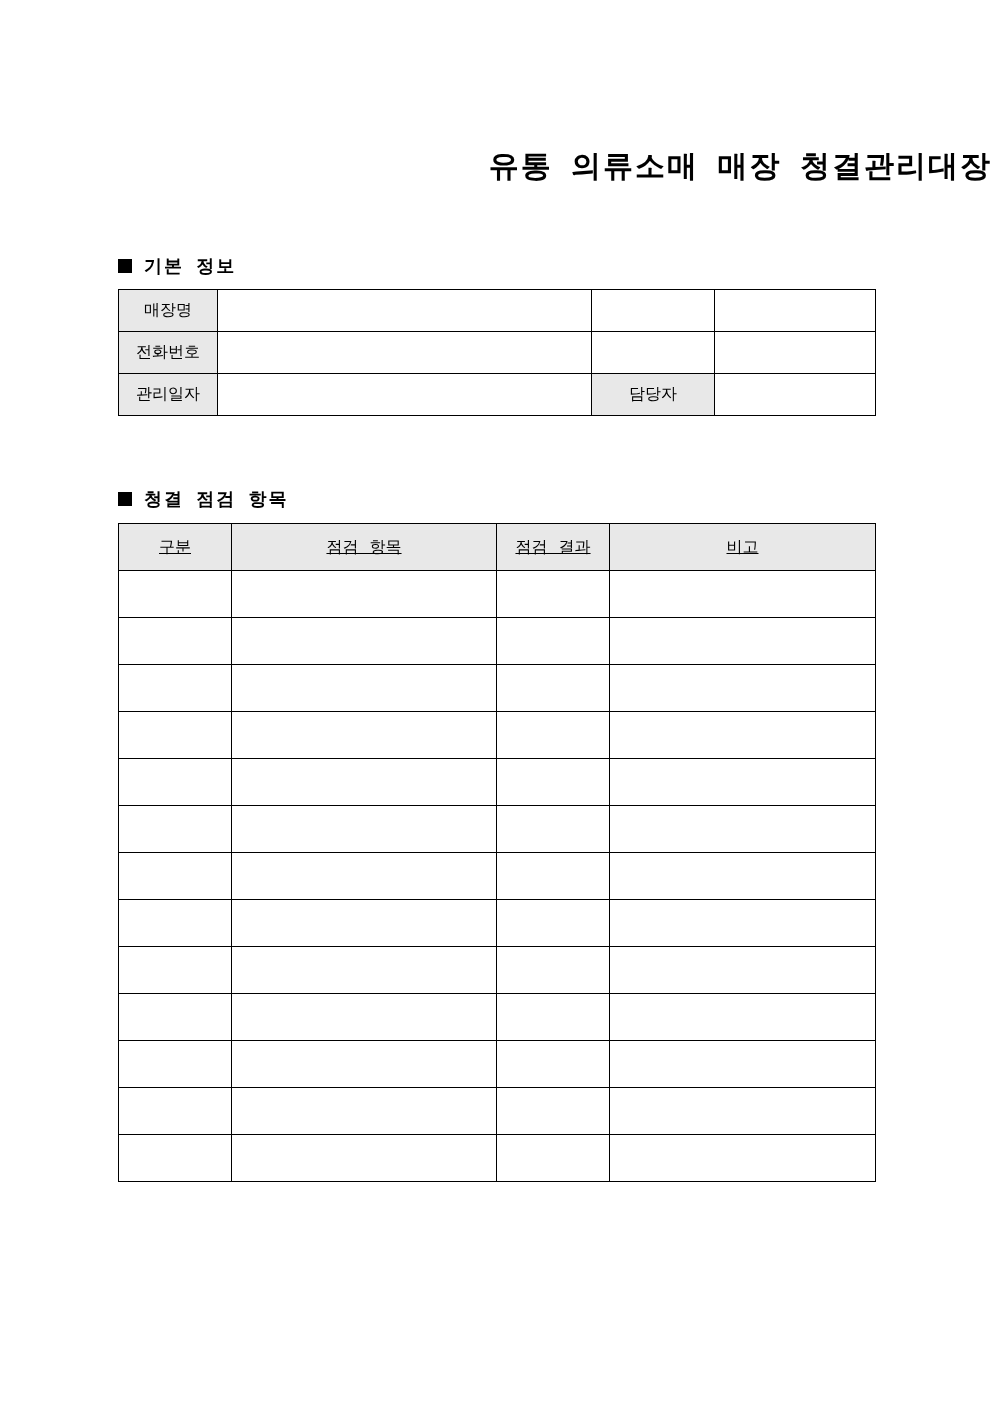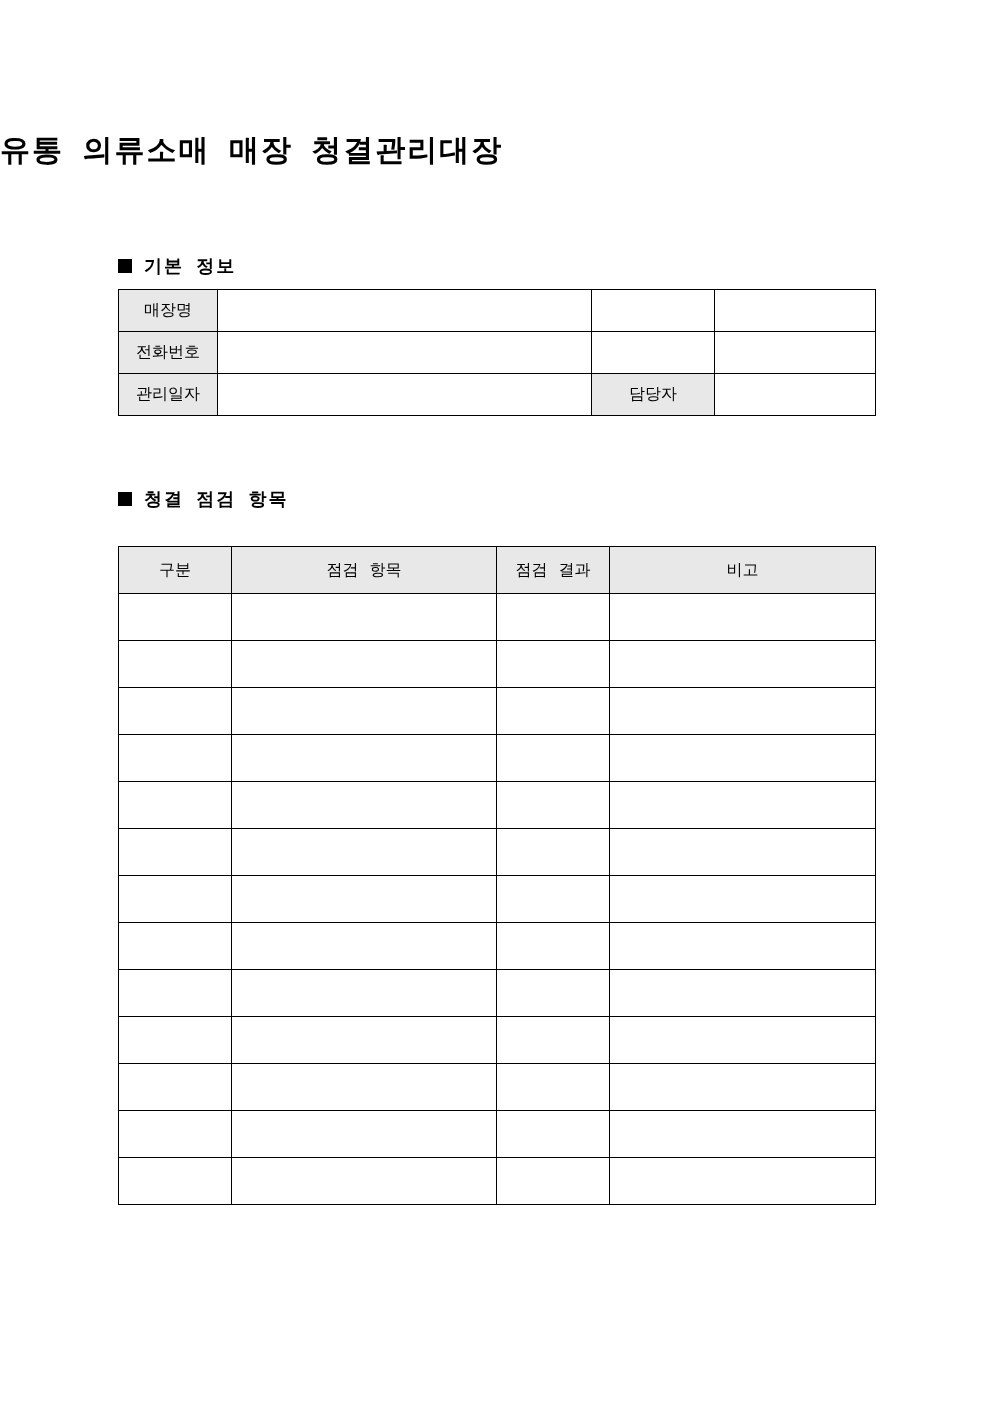--- a/index.html
+++ b/index.html
@@ -1,26 +1,26 @@
 <!DOCTYPE html>
 <html><head>
 <meta charset="utf-8">
 <style>
   html, body { margin:0; padding:0; background:#ffffff; }
   body { width:992px; height:1403px; position:relative; font-family:"DejaVu Sans", "Liberation Sans", sans-serif; color:#000; overflow:hidden; }
-  .title { position:absolute; left:0; width:992px; top:130px; text-align:left; font-size:30px; font-weight:bold; letter-spacing:2px; word-spacing:6px; }
+  .title { position:absolute; left:0; width:992px; top:146px; text-align:right; font-size:30px; font-weight:bold; letter-spacing:2px; word-spacing:6px; }
   .section { position:absolute; left:118px; font-size:18px; font-weight:bold; display:flex; align-items:center; }
   .section .sq { display:inline-block; width:14px; height:14px; background:#000; margin-right:12px; }
   .section .lbl { letter-spacing:2px; word-spacing:4px; }
   table { position:absolute; left:118px; border-collapse:collapse; table-layout:fixed; }
   td, th { border:1px solid #000; padding:0; font-weight:normal; font-size:16px; text-align:center; vertical-align:middle; }
   .gray { background:#e8e8e8; }
   #info { top:289px; width:757px; }
   #info td { height:41px; }
-  #check { top:546px; width:757px; }
+  #check { top:523px; width:757px;text-decoration:underline; }
   #check th { height:46px; background:#e8e8e8; word-spacing:6px; }
   #check td { height:46px; }
 </style>
 </head>
 <body>
 
 <div class="title">유통 의류소매 매장 청결관리대장</div>
 
 <div class="section" style="top:254px;align-items:center;">
   <span class="sq"></span>

